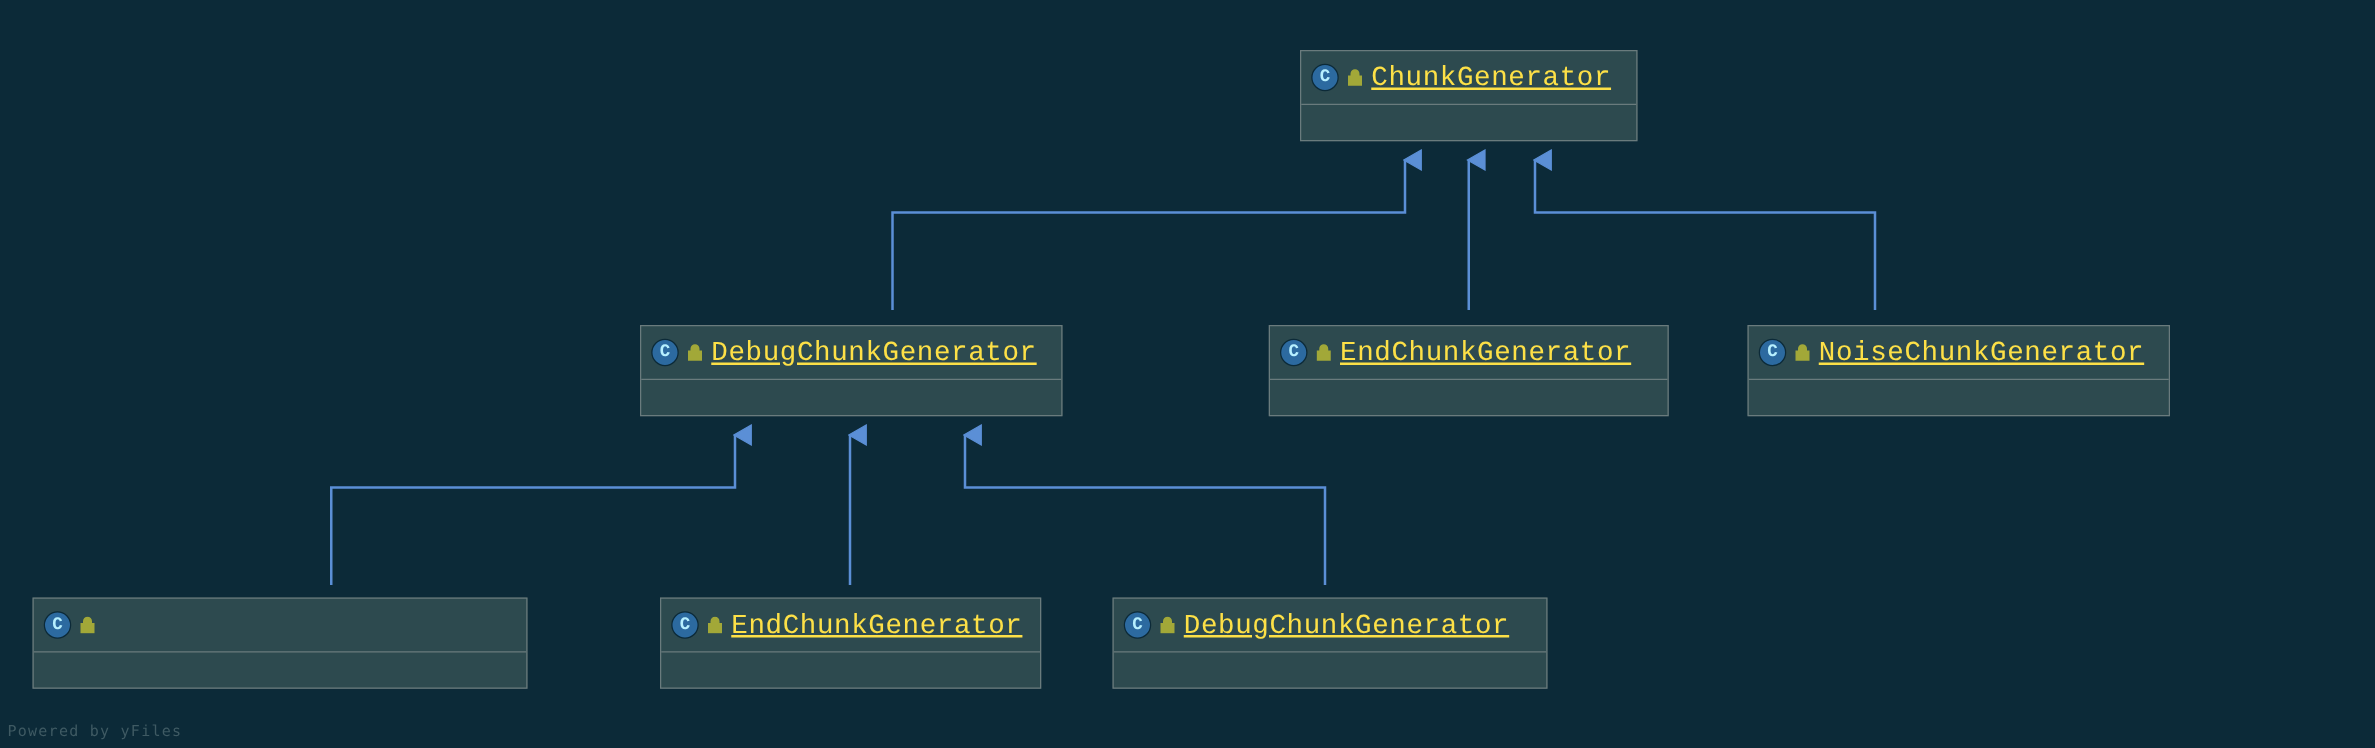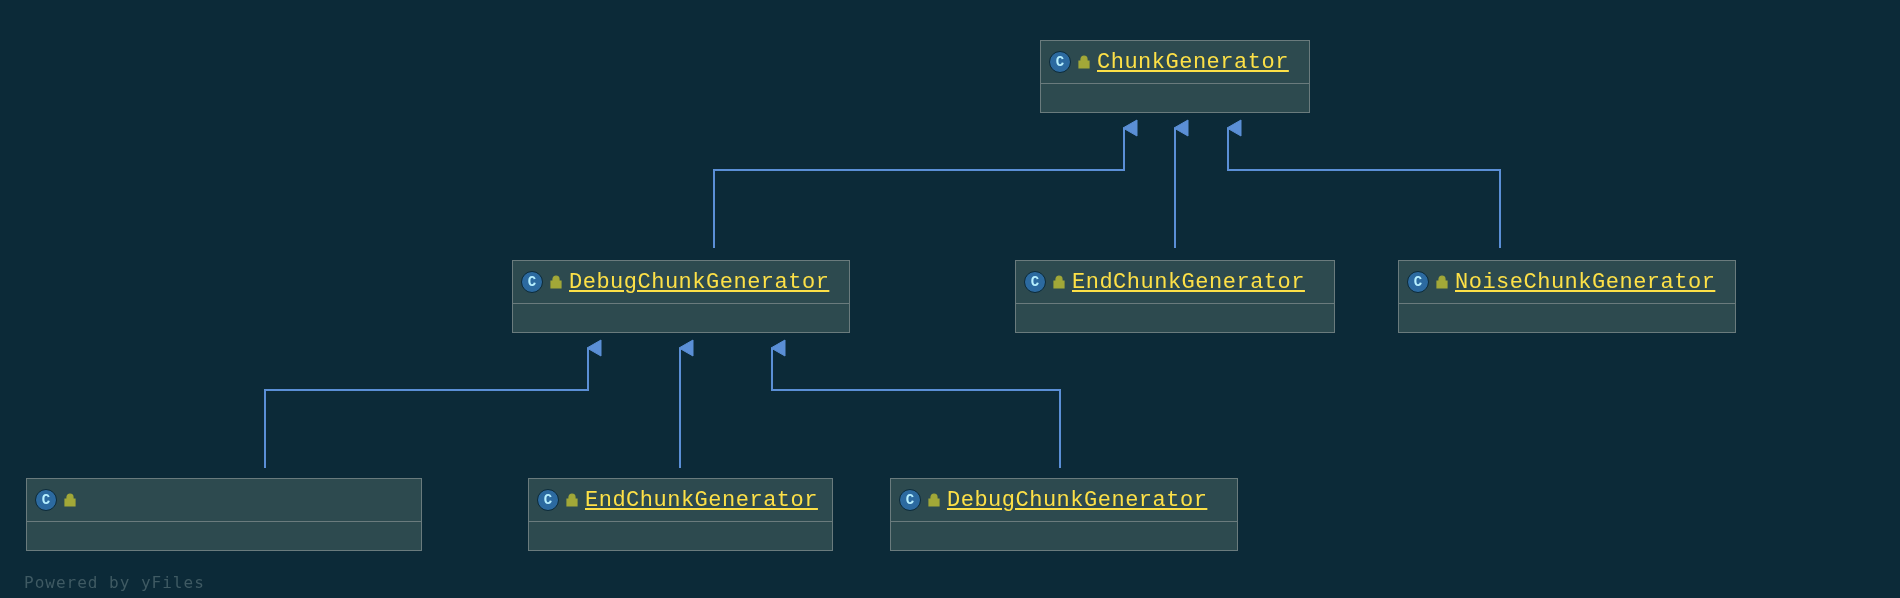--- a/index.html
+++ b/index.html
@@ -78,24 +78,24 @@
   .lock-icon svg { display:block; }
   .class-name {
     color: #fde047;
     font-size: 22px;
     letter-spacing: 0.5px;
     white-space: nowrap;
     text-decoration: underline;
   }
   .watermark {
     position: absolute;
-    left: 24px;
+    left: 6px;
     bottom: 6px;
     color: #3f5a63;
-    font-size: 16px;
+    font-size: 12px;
     letter-spacing: 1px;
     font-family: "Menlo","Consolas",monospace;
   }
 </style>
 </head>
 <body>
 <div class="canvas">
 
 <svg class="edges">
   <defs>

